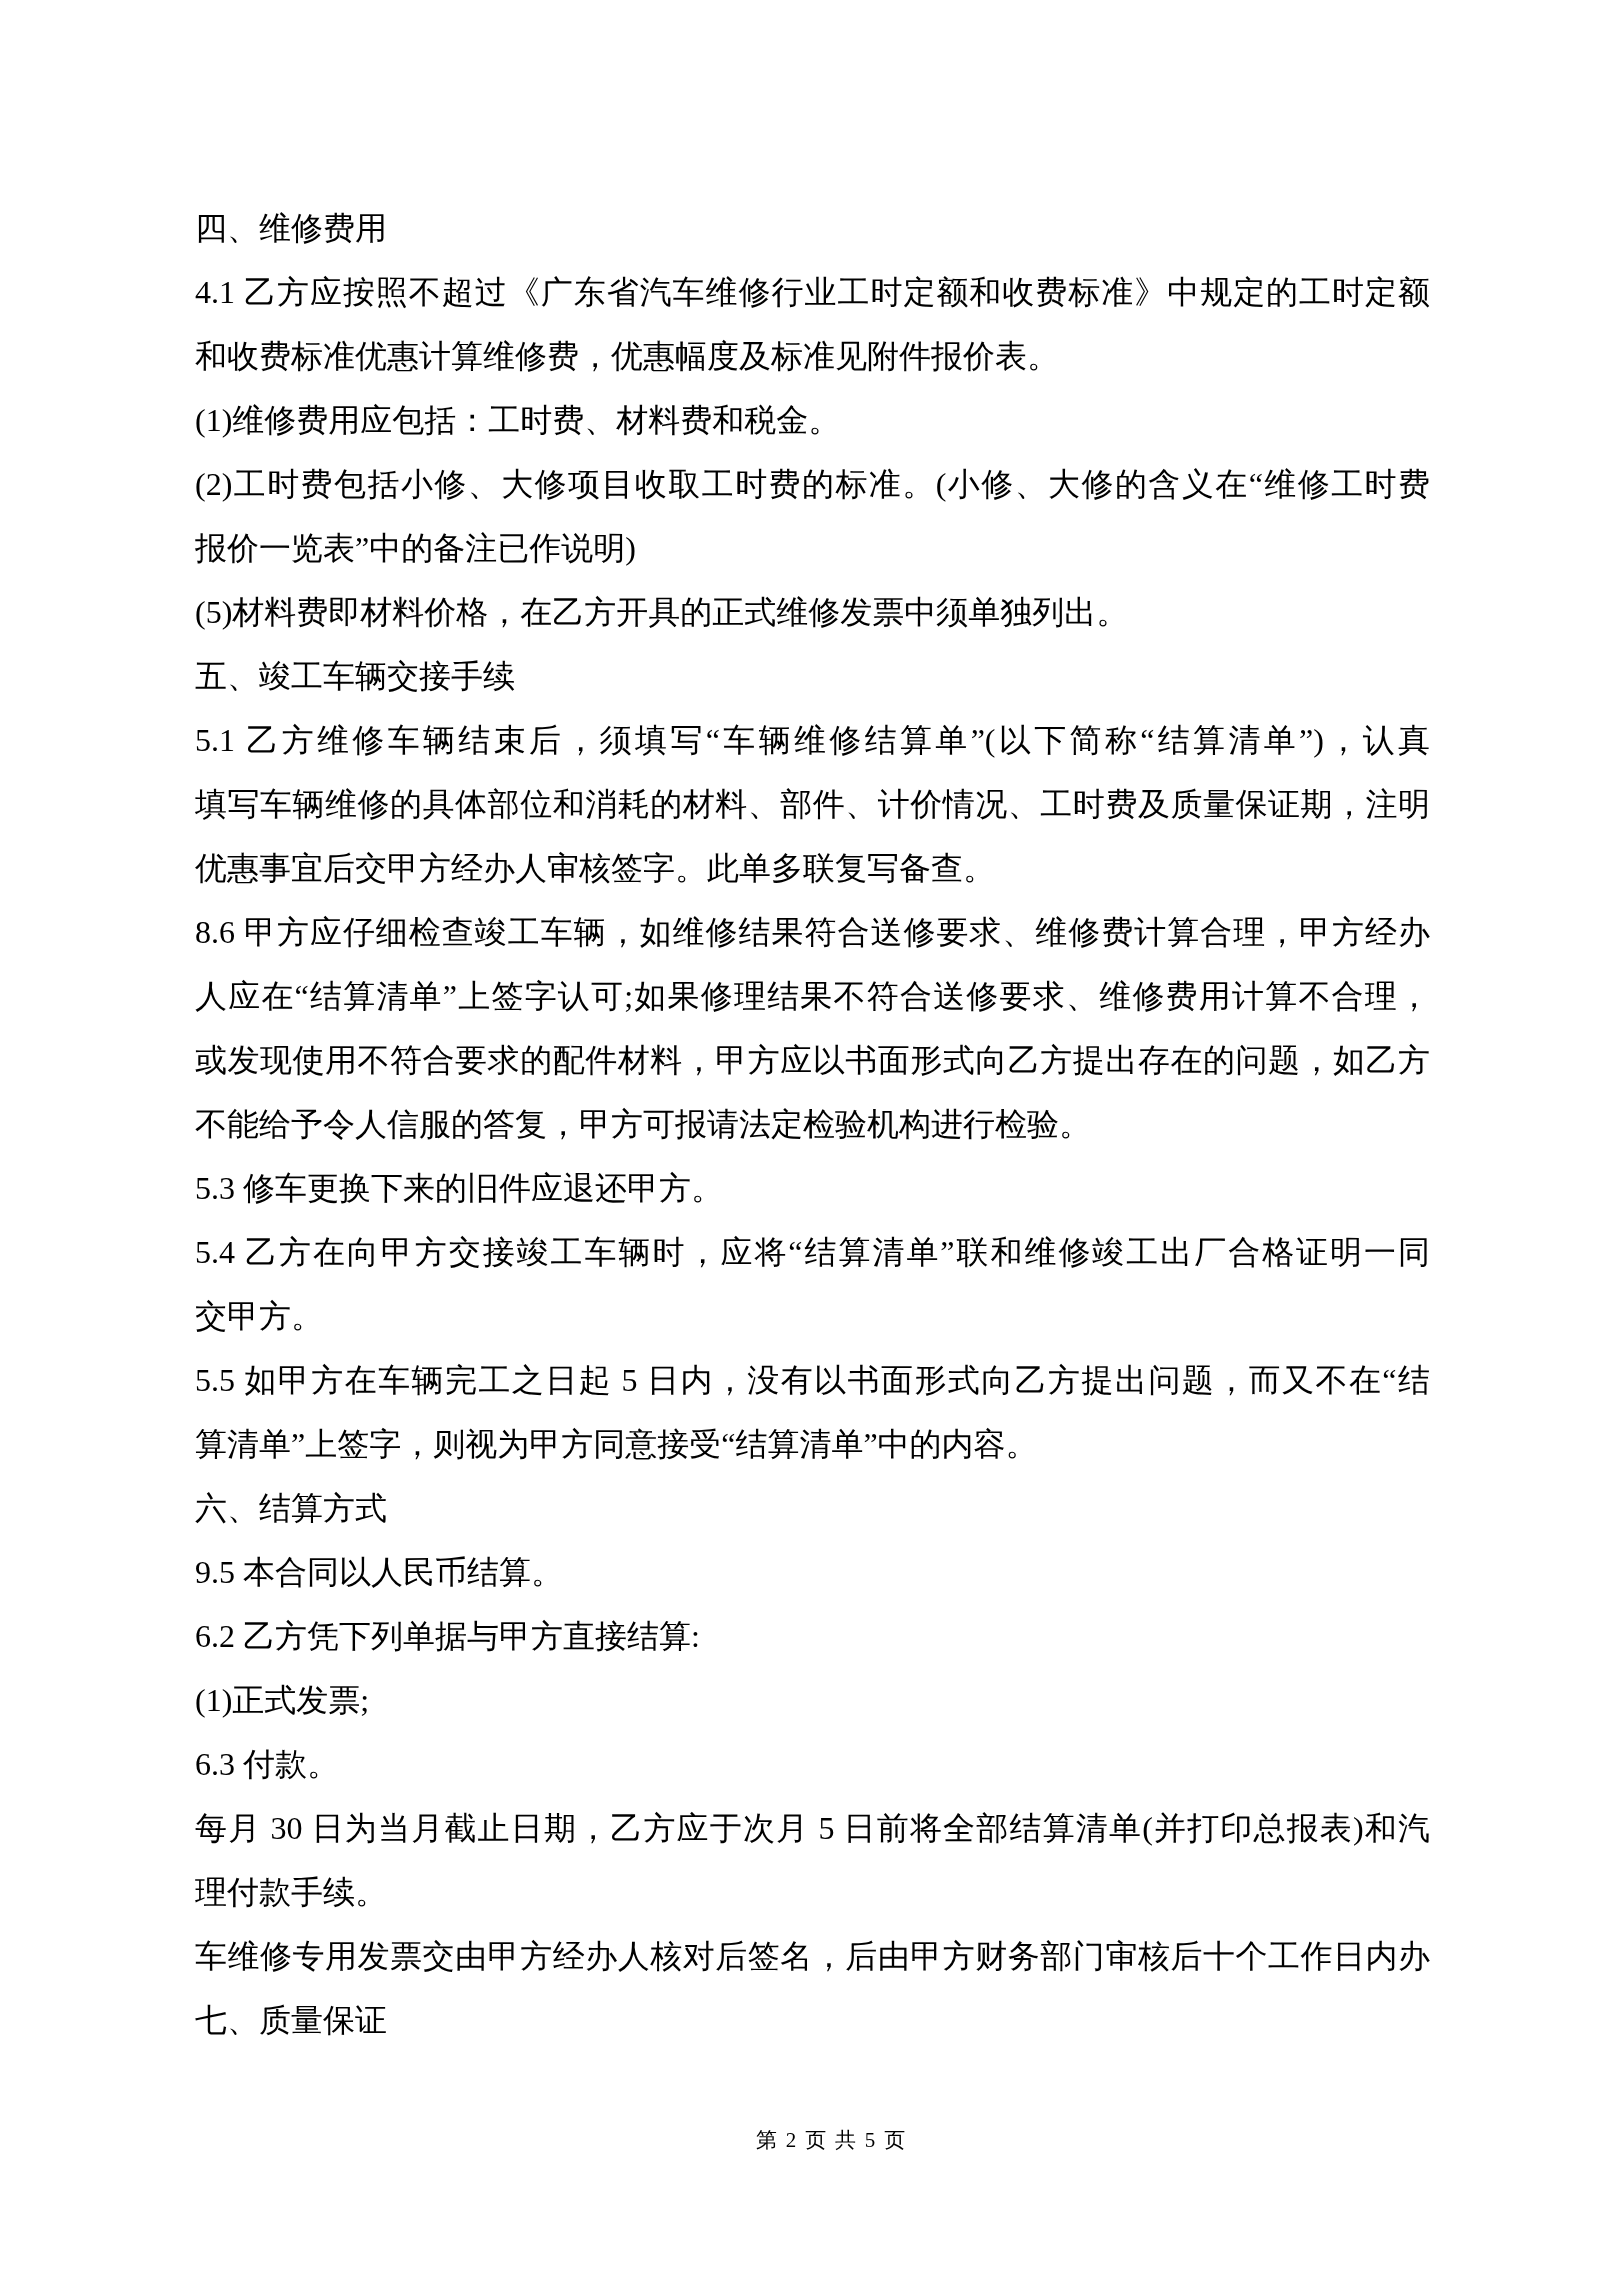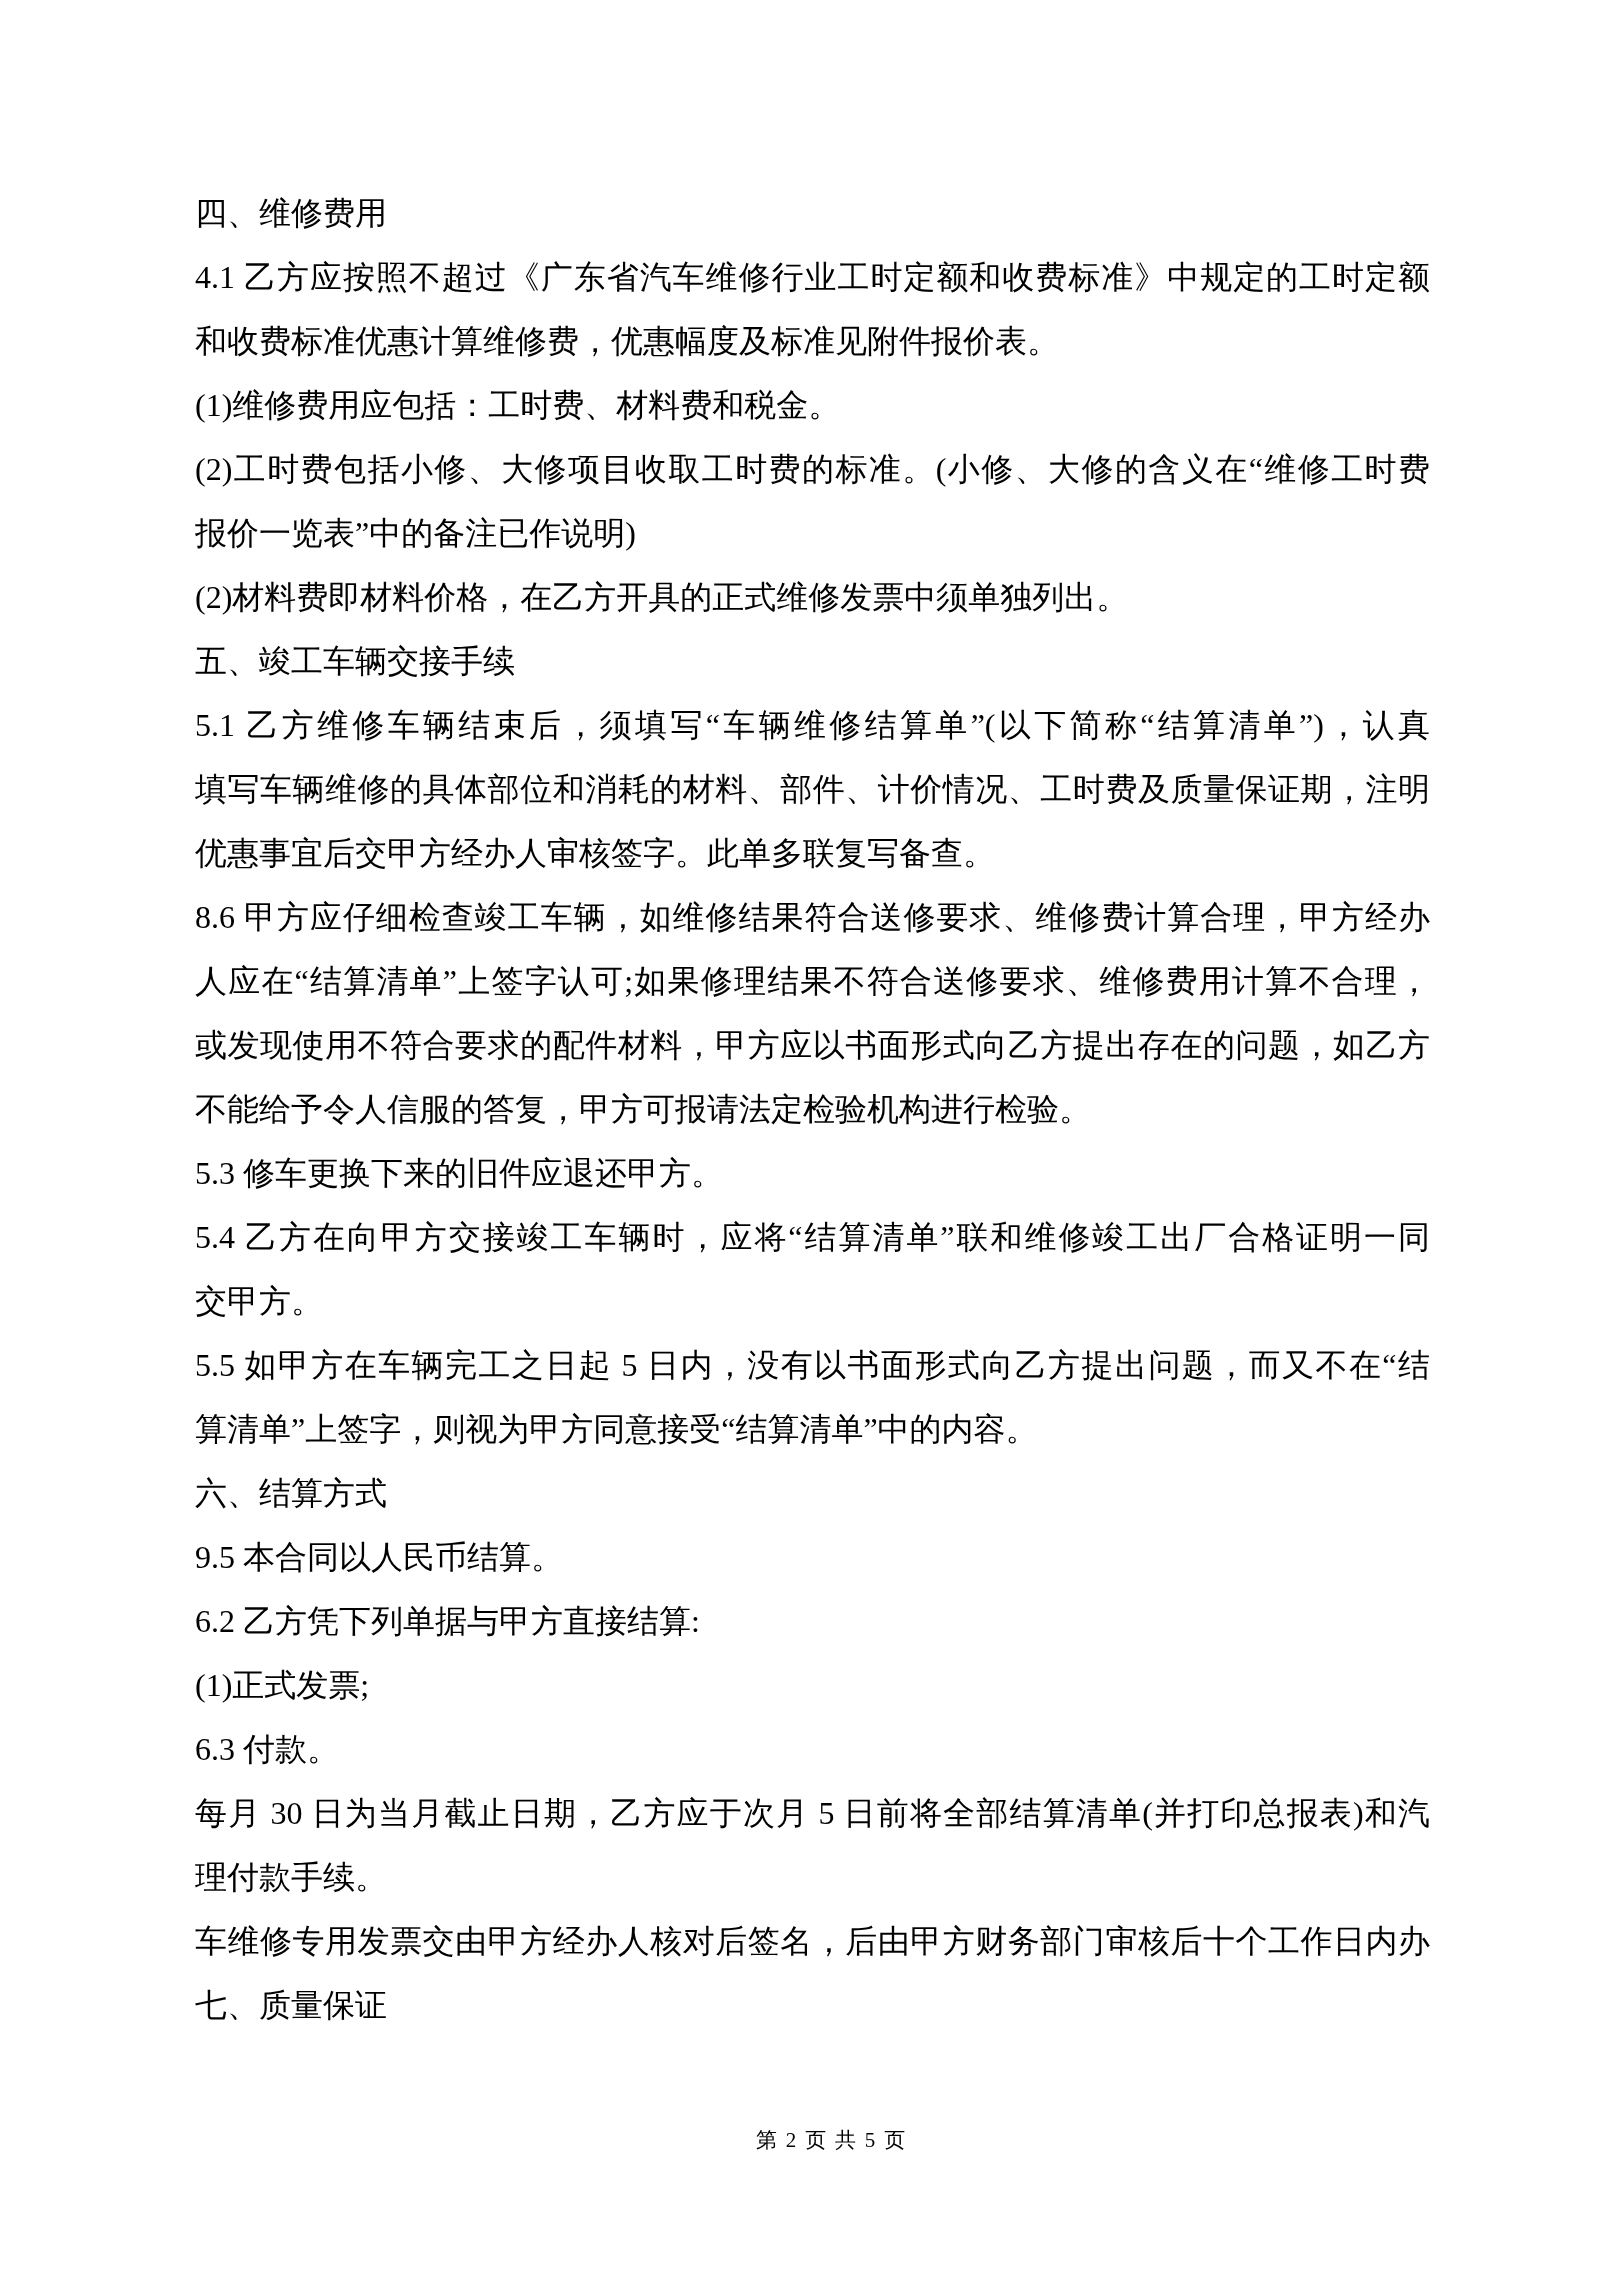--- a/index.html
+++ b/index.html
@@ -12,21 +12,21 @@
     width: 1623px;
     height: 2294px;
     background: #ffffff;
     color: #000000;
     font-family: "Liberation Serif", "DejaVu Serif", serif;
     overflow: hidden;
   }
   .content {
     position: absolute;
     left: 195px;
-    top: 181px;
+    top: 196px;
     width: 1235px;
   }
   .para {
     margin: 0;
     padding: 0;
   }
   .line {
     font-size: 32px;
     line-height: 64px;
     white-space: nowrap;
@@ -67,21 +67,21 @@
     <div class="para">
       <div class="line">(1)维修费用应包括：工时费、材料费和税金。</div>
     </div>
 
     <div class="para">
       <div class="line full">(2)工时费包括小修、大修项目收取工时费的标准。(小修、大修的含义在“维修工时费</div>
       <div class="line">报价一览表”中的备注已作说明)</div>
     </div>
 
     <div class="para">
-      <div class="line">(2)材料费即材料价格，在乙方开具的正式维修发票中须单独列出。</div>
+      <div class="line">(5)材料费即材料价格，在乙方开具的正式维修发票中须单独列出。</div>
     </div>
 
     <div class="para">
       <div class="line">五、竣工车辆交接手续</div>
     </div>
 
     <div class="para">
       <div class="line full">5.1 乙方维修车辆结束后，须填写“车辆维修结算单”(以下简称“结算清单”)，认真</div>
       <div class="line full">填写车辆维修的具体部位和消耗的材料、部件、计价情况、工时费及质量保证期，注明</div>
       <div class="line">优惠事宜后交甲方经办人审核签字。此单多联复写备查。</div>

